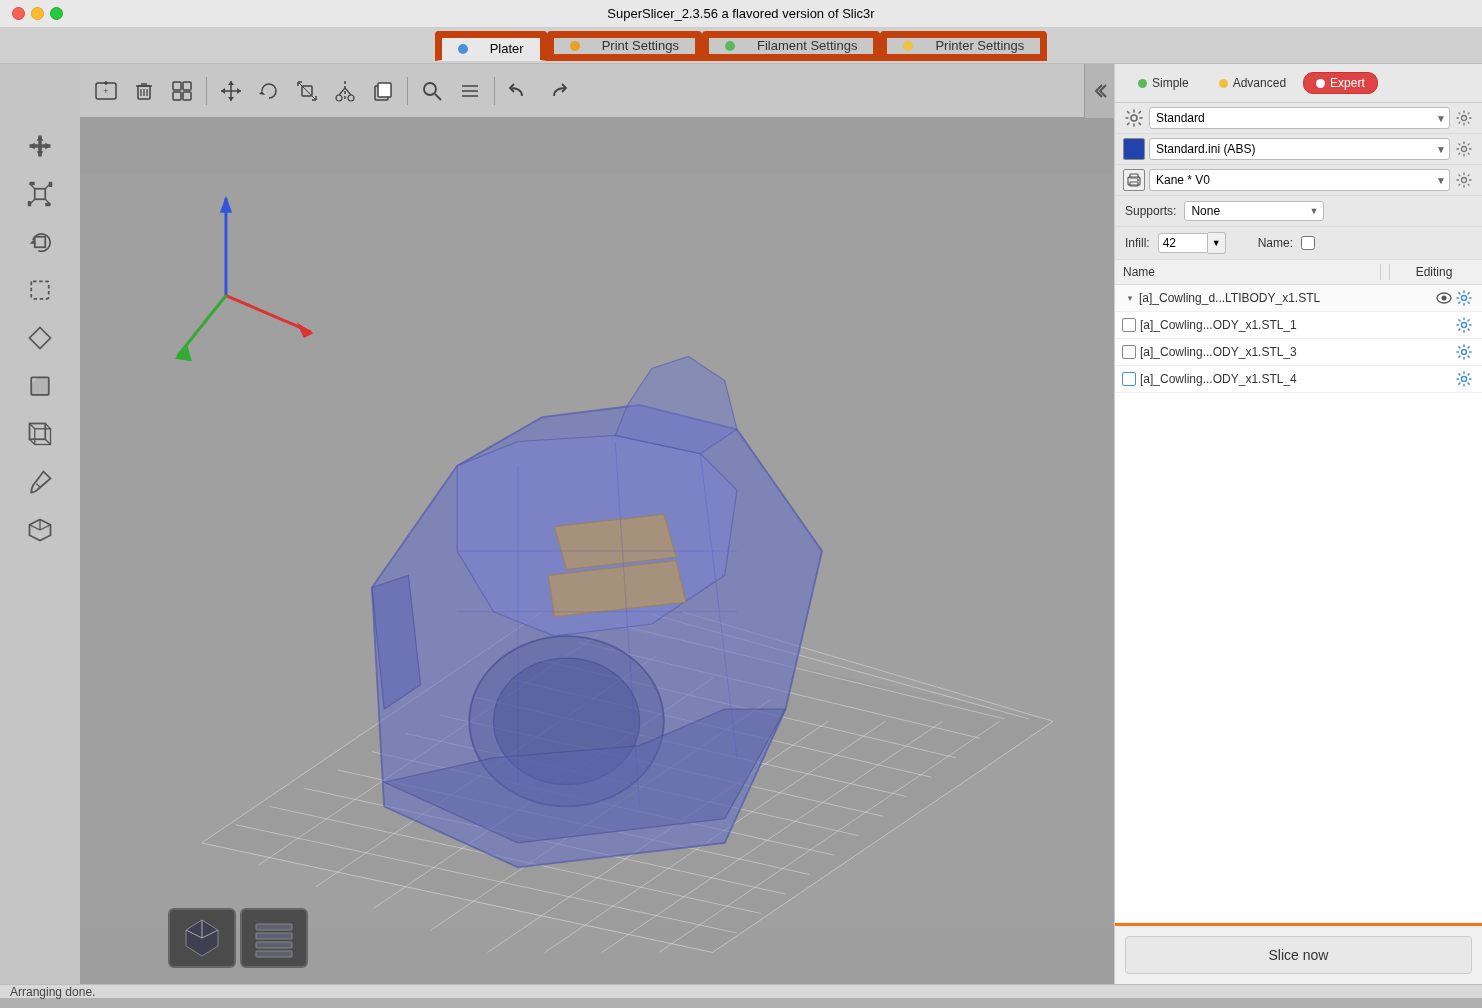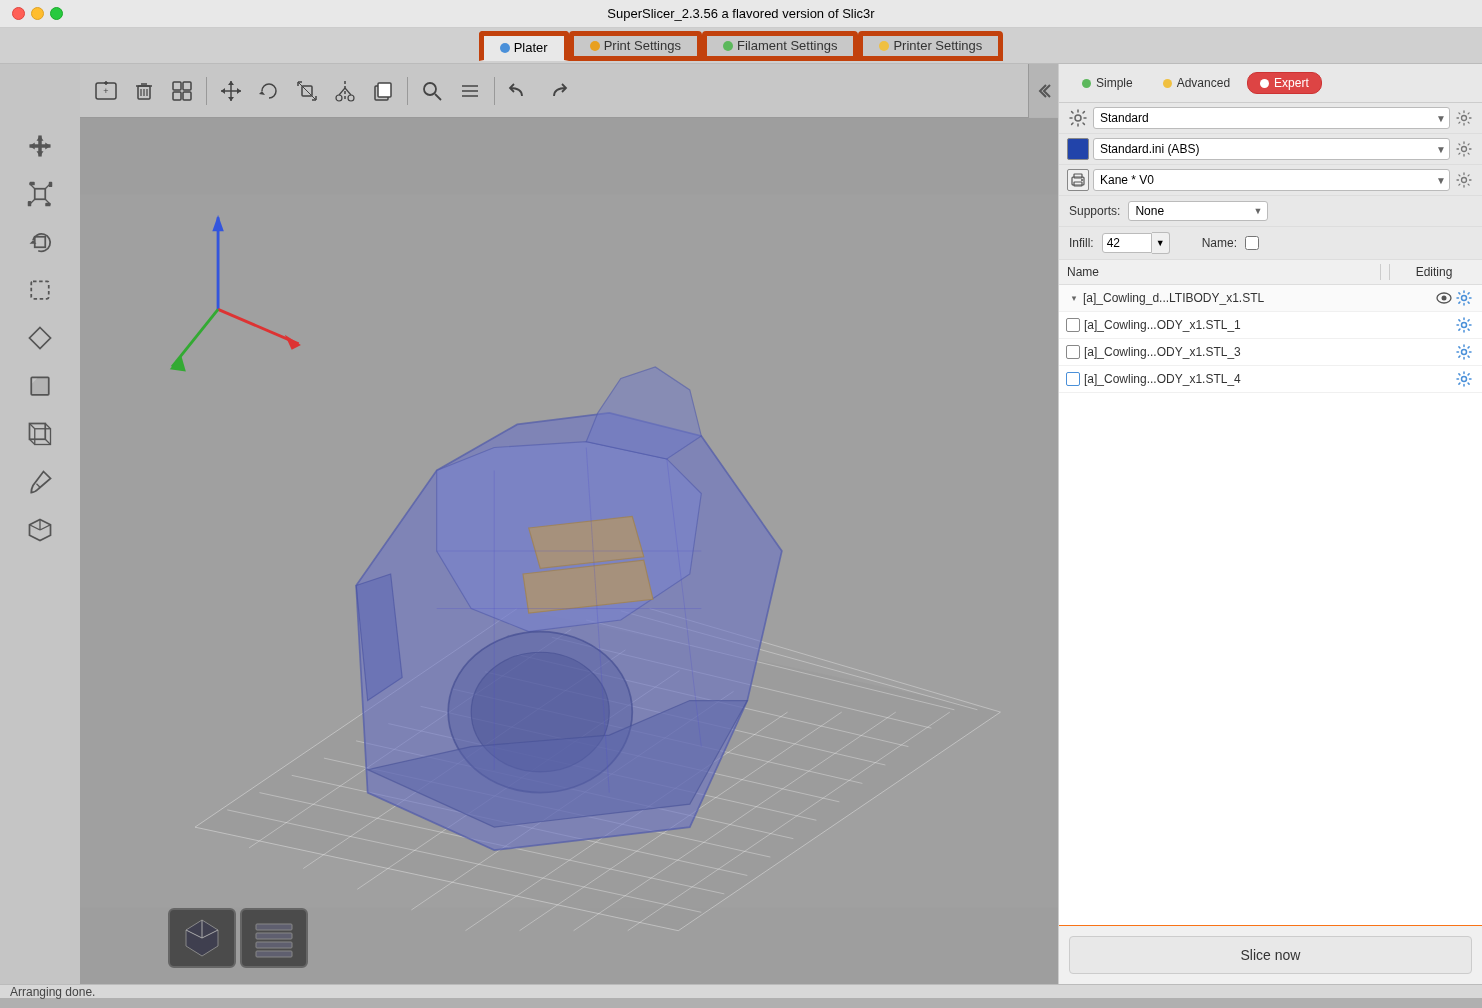--- a/index.html
+++ b/index.html
@@ -46,24 +46,24 @@
       background: #d0d0d0;
       display: flex;
       align-items: center;
       justify-content: center;
       gap: 0;
       border-bottom: 1px solid #bbb;
     }
     .tab {
       display: flex;
       align-items: center;
-      gap: 4px;
+      gap: 22px;
       padding: 4px 16px;
       background: #c8c8c8;
-      border: 5px solid #c2410c;
+      border: 7px solid #c2410c;
       border-radius: 4px 4px 0 0;
       cursor: pointer;
       font-size: 13px;
       color: #333;
       height: 30px;
     }
     .tab.active {
       background: #e8e8e8;
       border-bottom: 1px solid #e8e8e8;
       color: #000;
@@ -195,21 +195,21 @@
       border-radius: 6px;
       display: flex;
       align-items: center;
       justify-content: center;
       cursor: pointer;
       border: 2px solid #666;
     }
 
     
     #right-panel {
-      width: 424px;
+      width: 368px;
       background: #e8e8e8;
       border-left: 1px solid #ccc;
       display: flex;
       flex-direction: column;
     }
 
     
     #mode-bar {
       display: flex;
       align-items: center;
@@ -450,21 +450,21 @@
       justify-content: center;
       font-size: 13px;
       color: #4a90d9;
       cursor: pointer;
     }
 
     
     #slice-btn {
       padding: 10px;
       background: #f0f0f0;
-      border-top: 1px solid #f97316;
+      border-top: 3px solid #f97316;
     }
     .slice-now-btn {
       width: 100%;
       padding: 10px;
       background: #e8e8e8;
       border: 1px solid #ccc;
       border-radius: 4px;
       font-size: 14px;
       cursor: pointer;
       color: #333;

